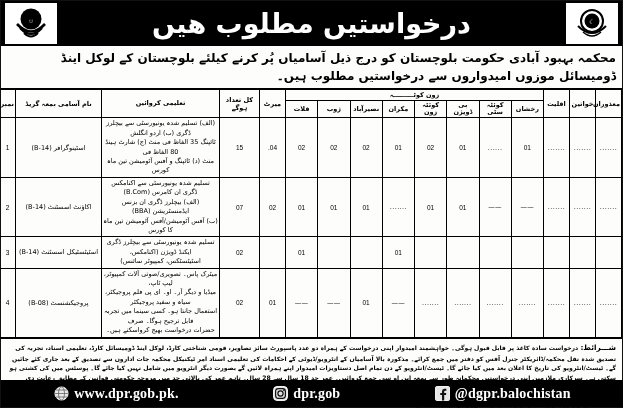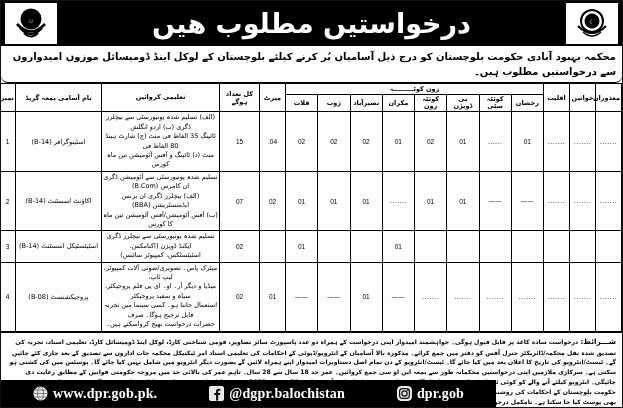--- a/index.html
+++ b/index.html
@@ -44,28 +44,27 @@
     letter-spacing: 1px;
     font-family: "DejaVu Sans", "Liberation Sans", sans-serif;
     line-height: 1;
     text-align: right;
   }
 
   
   .intro {
     direction: rtl;
     text-align: right;
-    font-size: 10px;
+    font-size: 12px;
     padding: 3px 6px 3px 4px;
     line-height: 1.5;
     border-bottom: 1.5px solid #000;
     font-family: "DejaVu Sans", "Liberation Sans", sans-serif;
     color: #000;
     font-weight: bold;
-    border-radius: 7px;
   }
 
   
   .tbl-wrap { direction: rtl; }
   table.jobs {
     width: 623px;
     border-collapse: collapse;
     table-layout: fixed;
     direction: rtl;
     font-family: "DejaVu Sans", "Liberation Sans", sans-serif;
@@ -130,21 +129,21 @@
     font-weight: bold;
     letter-spacing: 0.3px;
     padding-top: 8px;
   }
   .phone { font-family: "Liberation Sans", sans-serif; font-size: 8px; font-weight: bold; }
 
   
   .social {
     position: absolute;
     left: 0; bottom: 0;
-    width: 495px;
+    width: 623px;
     height: 27px;
     background: #000;
     display: flex;
     align-items: center;
     justify-content: space-around;
     padding: 0 6px;
   }
   .social-item {
     display: flex;
     align-items: center;
@@ -250,21 +249,21 @@
           <td class="dash">——</td>
           <td class="num-cell">01</td>
           <td class="num-cell">01</td>
           <td class="dash">.......</td>
           <td class="num-cell">01</td>
           <td class="num-cell">01</td>
           <td class="num-cell">01</td>
           <td class="num-cell">02</td>
           <td class="num-cell">07</td>
           <td class="c-qual">
-            <span class="qual-line">تسلیم شدہ یونیورسٹی سے آٹومیشن ڈگری ان کامرس (B.Com)</span>
+            <span class="qual-line">تسلیم شدہ یونیورسٹی سے اکنامکس ڈگری ان کامرس (B.Com)</span>
             <span class="qual-line">(الف) بیچلرز ڈگری ان بزنس ایڈمنسٹریشن (BBA)</span>
             <span class="qual-line">(ب) آفس آٹومیشن/آفس آٹومیشن تین ماہ کا کورس</span>
           </td>
           <td>اکاؤنٹ اسسٹنٹ (B-14)</td>
           <td class="num-cell">2</td>
         </tr>
 
         <tr class="row-h3">
           <td></td>
           <td></td>
@@ -342,32 +341,32 @@
           <circle cx="7.5" cy="7.5" r="6.6" fill="#e8e8e8" stroke="#fff" stroke-width="0.8"></circle>
           <ellipse cx="7.5" cy="7.5" rx="3" ry="6.6" fill="none" stroke="#555" stroke-width="0.7"></ellipse>
           <path d="M1 7.5h13M2 4h11M2 11h11" stroke="#555" stroke-width="0.7" fill="none"></path>
         </svg>
       </span>
       <span class="lbl">www.dpr.gob.pk.</span>
     </div>
     <div class="social-item">
       <span class="ic">
         <svg width="15" height="15" viewBox="0 0 15 15">
-          <rect x="0.6" y="0.6" width="13.8" height="13.8" rx="1" fill="#e6e6e6" stroke="#fff" stroke-width="1"></rect>
-          <path d="M9.2 14.4V9.1h1.8l.27-2.1H9.2V5.67c0-.6.17-1.02 1.04-1.02h1.1V2.78c-.19-.03-.85-.08-1.61-.08-1.6 0-2.69.98-2.69 2.76V7H5.24v2.1h1.8v5.3z" fill="#111"></path>
-        </svg>
-      </span>
-      <span class="lbl">@dgpr.balochistan</span>
-    </div>
-    <div class="social-item">
-      <span class="ic">
-        <svg width="15" height="15" viewBox="0 0 15 15">
           <rect x="0.6" y="0.6" width="13.8" height="13.8" rx="3.4" fill="#e0e0e0" stroke="#fff" stroke-width="1"></rect>
           <rect x="2.6" y="2.6" width="9.8" height="9.8" rx="2.8" fill="none" stroke="#111" stroke-width="1.2"></rect>
           <circle cx="7.5" cy="7.5" r="2.6" fill="none" stroke="#111" stroke-width="1.2"></circle>
           <circle cx="10.9" cy="4.1" r="0.85" fill="#111"></circle>
         </svg>
       </span>
       <span class="lbl">dpr.gob</span>
     </div>
+    <div class="social-item">
+      <span class="ic">
+        <svg width="15" height="15" viewBox="0 0 15 15">
+          <rect x="0.6" y="0.6" width="13.8" height="13.8" rx="1" fill="#e6e6e6" stroke="#fff" stroke-width="1"></rect>
+          <path d="M9.2 14.4V9.1h1.8l.27-2.1H9.2V5.67c0-.6.17-1.02 1.04-1.02h1.1V2.78c-.19-.03-.85-.08-1.61-.08-1.6 0-2.69.98-2.69 2.76V7H5.24v2.1h1.8v5.3z" fill="#111"></path>
+        </svg>
+      </span>
+      <span class="lbl">@dgpr.balochistan</span>
+    </div>
   </div>
 
 </div>
 
 </body></html>

